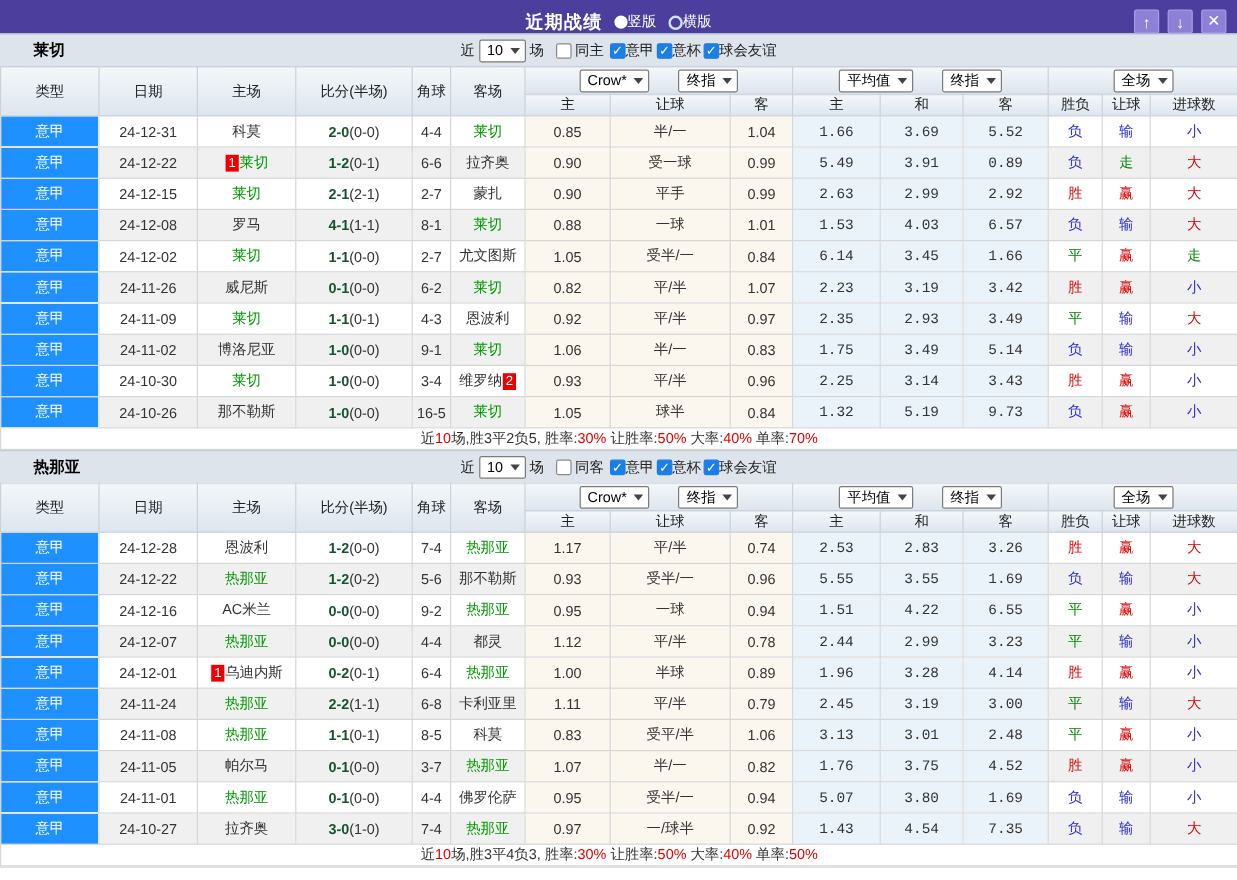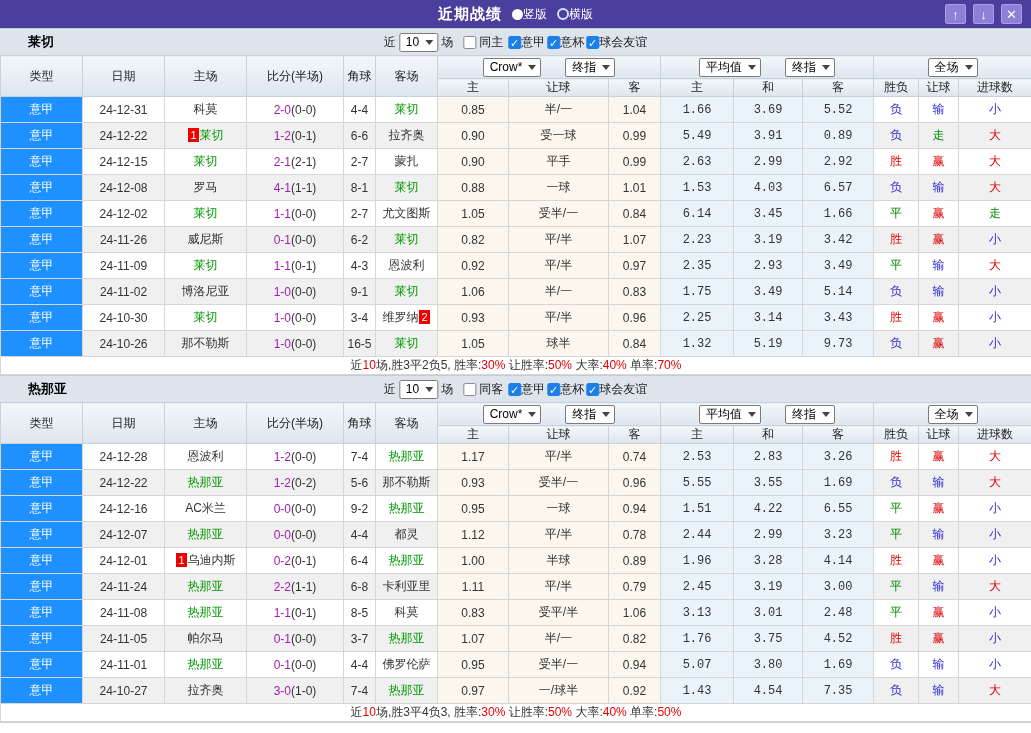--- a/index.html
+++ b/index.html
@@ -2,21 +2,21 @@
 <html><head>
 <meta charset="utf-8">
 <style>
   * { box-sizing: border-box; }
   body {
     margin: 0; width: 1031px; height: 733px; overflow: hidden;
     background: #fff; color: #333;
     font-family: "Liberation Sans", "DejaVu Sans", sans-serif; font-size: 12px;
   }
   
-  .titlebar { height: 28px; background: #4b3e9c; position: relative; display: flex; align-items: center; }
+  .titlebar { height: 28px; background: #4b3e9c; position: relative; display: flex; align-items: flex-end; }
   .title-center { position: absolute; left: 0; right: 0; display: flex; justify-content: center; align-items: center; gap: 10px; color: #fff; }
   .title-text { font-weight: bold; font-size: 15px; letter-spacing: 1px; }
   .radio-opt { display: inline-flex; align-items: center; gap: 0; cursor: pointer; }
   .rdot { width: 11px; height: 11px; border-radius: 50%; background: #fff; }
   .rring { width: 12px; height: 12px; border-radius: 50%; border: 2px solid #cfe3ff; background: transparent; }
   .win-btns { margin-left: auto; display: flex; gap: 7px; padding-right: 9px; z-index: 2; }
   .wbtn { width: 21px; height: 20px; background: #8d80d6; border: 1px solid #a99ee8; border-radius: 2px;
           color: #fff; font-weight: bold; font-size: 13px; display: flex; align-items: center; justify-content: center; cursor: pointer; }
   
   .section-bar { height: 27px; background: #dde4ec; border-top: 1px solid #c3cbd5; position: relative; display: flex; align-items: center; }
@@ -37,21 +37,21 @@
   .selcell { vertical-align: middle; }
   .selcell .wrap { display: inline-flex; gap: 24px; align-items: center; justify-content: center; }
   tbody td { border: 1px solid #d6d6d6; height: 26px; text-align: center; padding: 0; white-space: nowrap; overflow: hidden; background: #fff; }
   tr.even td { background: #f0f0f0; }
   td.col-type { background: #1e90ff; color: #fff; }
   tr.even td.col-type { background: #1e90ff; }
   td.o1 { background: #fcf7ee; }
   td.o2 { background: #eaf3fa; font-family: Liberation Mono, monospace; }
   tr.even td.o1 { background: #fcf7ee; }
   tr.even td.o2 { background: #eaf3fa; }
-  .ft { color: #a21caf; }
+  .ft { color: #14532d; font-weight: bold; }
   .ht { color: #333; }
   .t-focal { color: #009900; }
   .badge { background: #ee0000; color: #fff; padding: 0 2px; font-size: 11px; line-height: 14px; display: inline-block; margin: 0 1px; }
   .r { color: #dd0000; }
   .g { color: #008800; }
   .b { color: #2b2bd0; }
   .summary-row td { height: 18px; background: #fff; border: 1px solid #d6d6d6; text-align: center; color: #333; }
   .summary-row .red { color: #e50000; }
   .page-bottom { height: 7px; border-top: 1px solid #cfcfcf; background: #fff; }
 </style>

